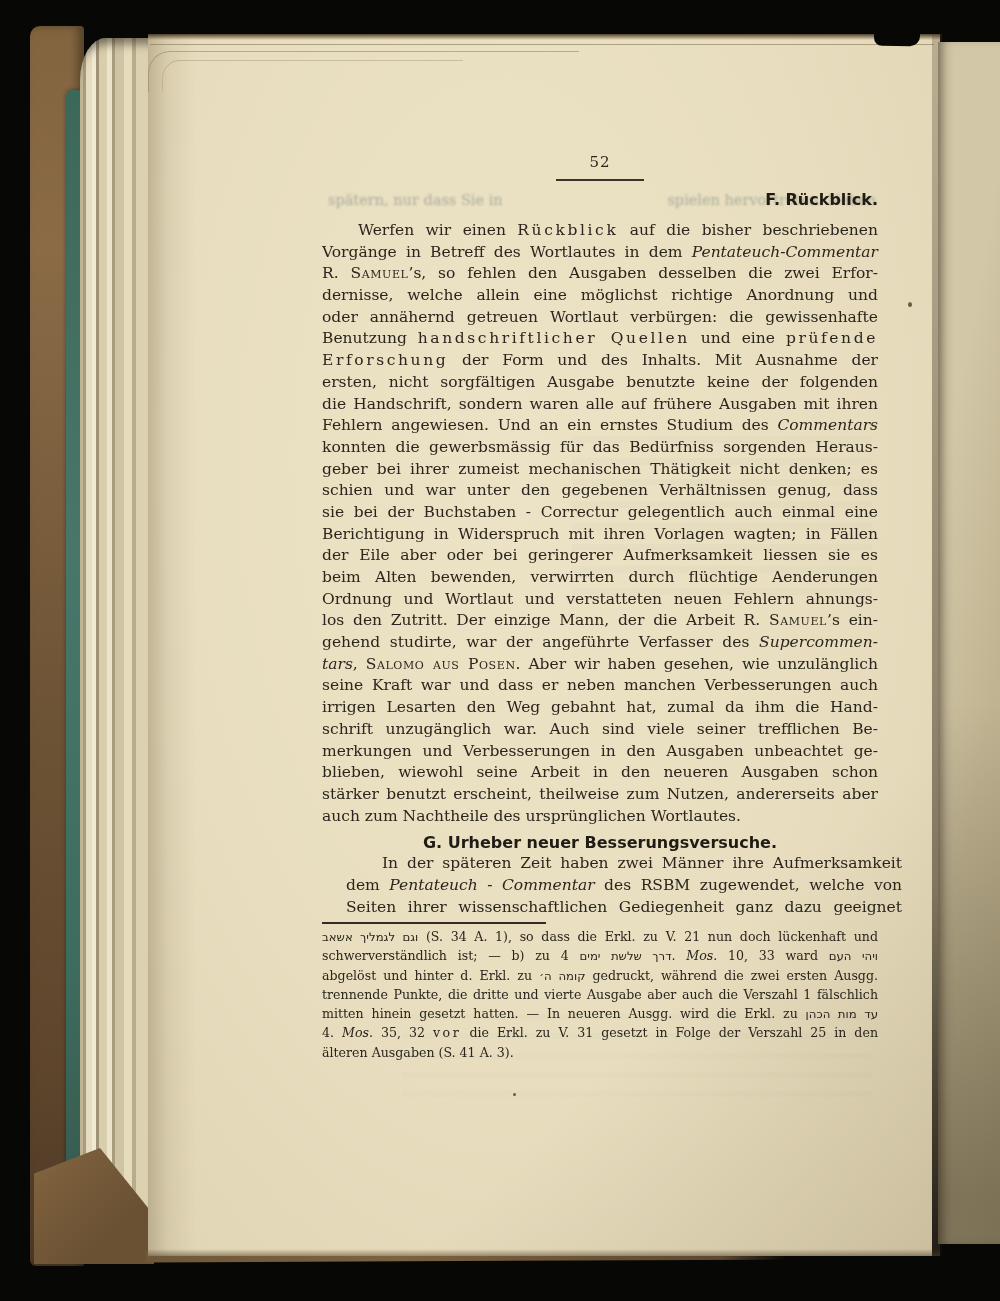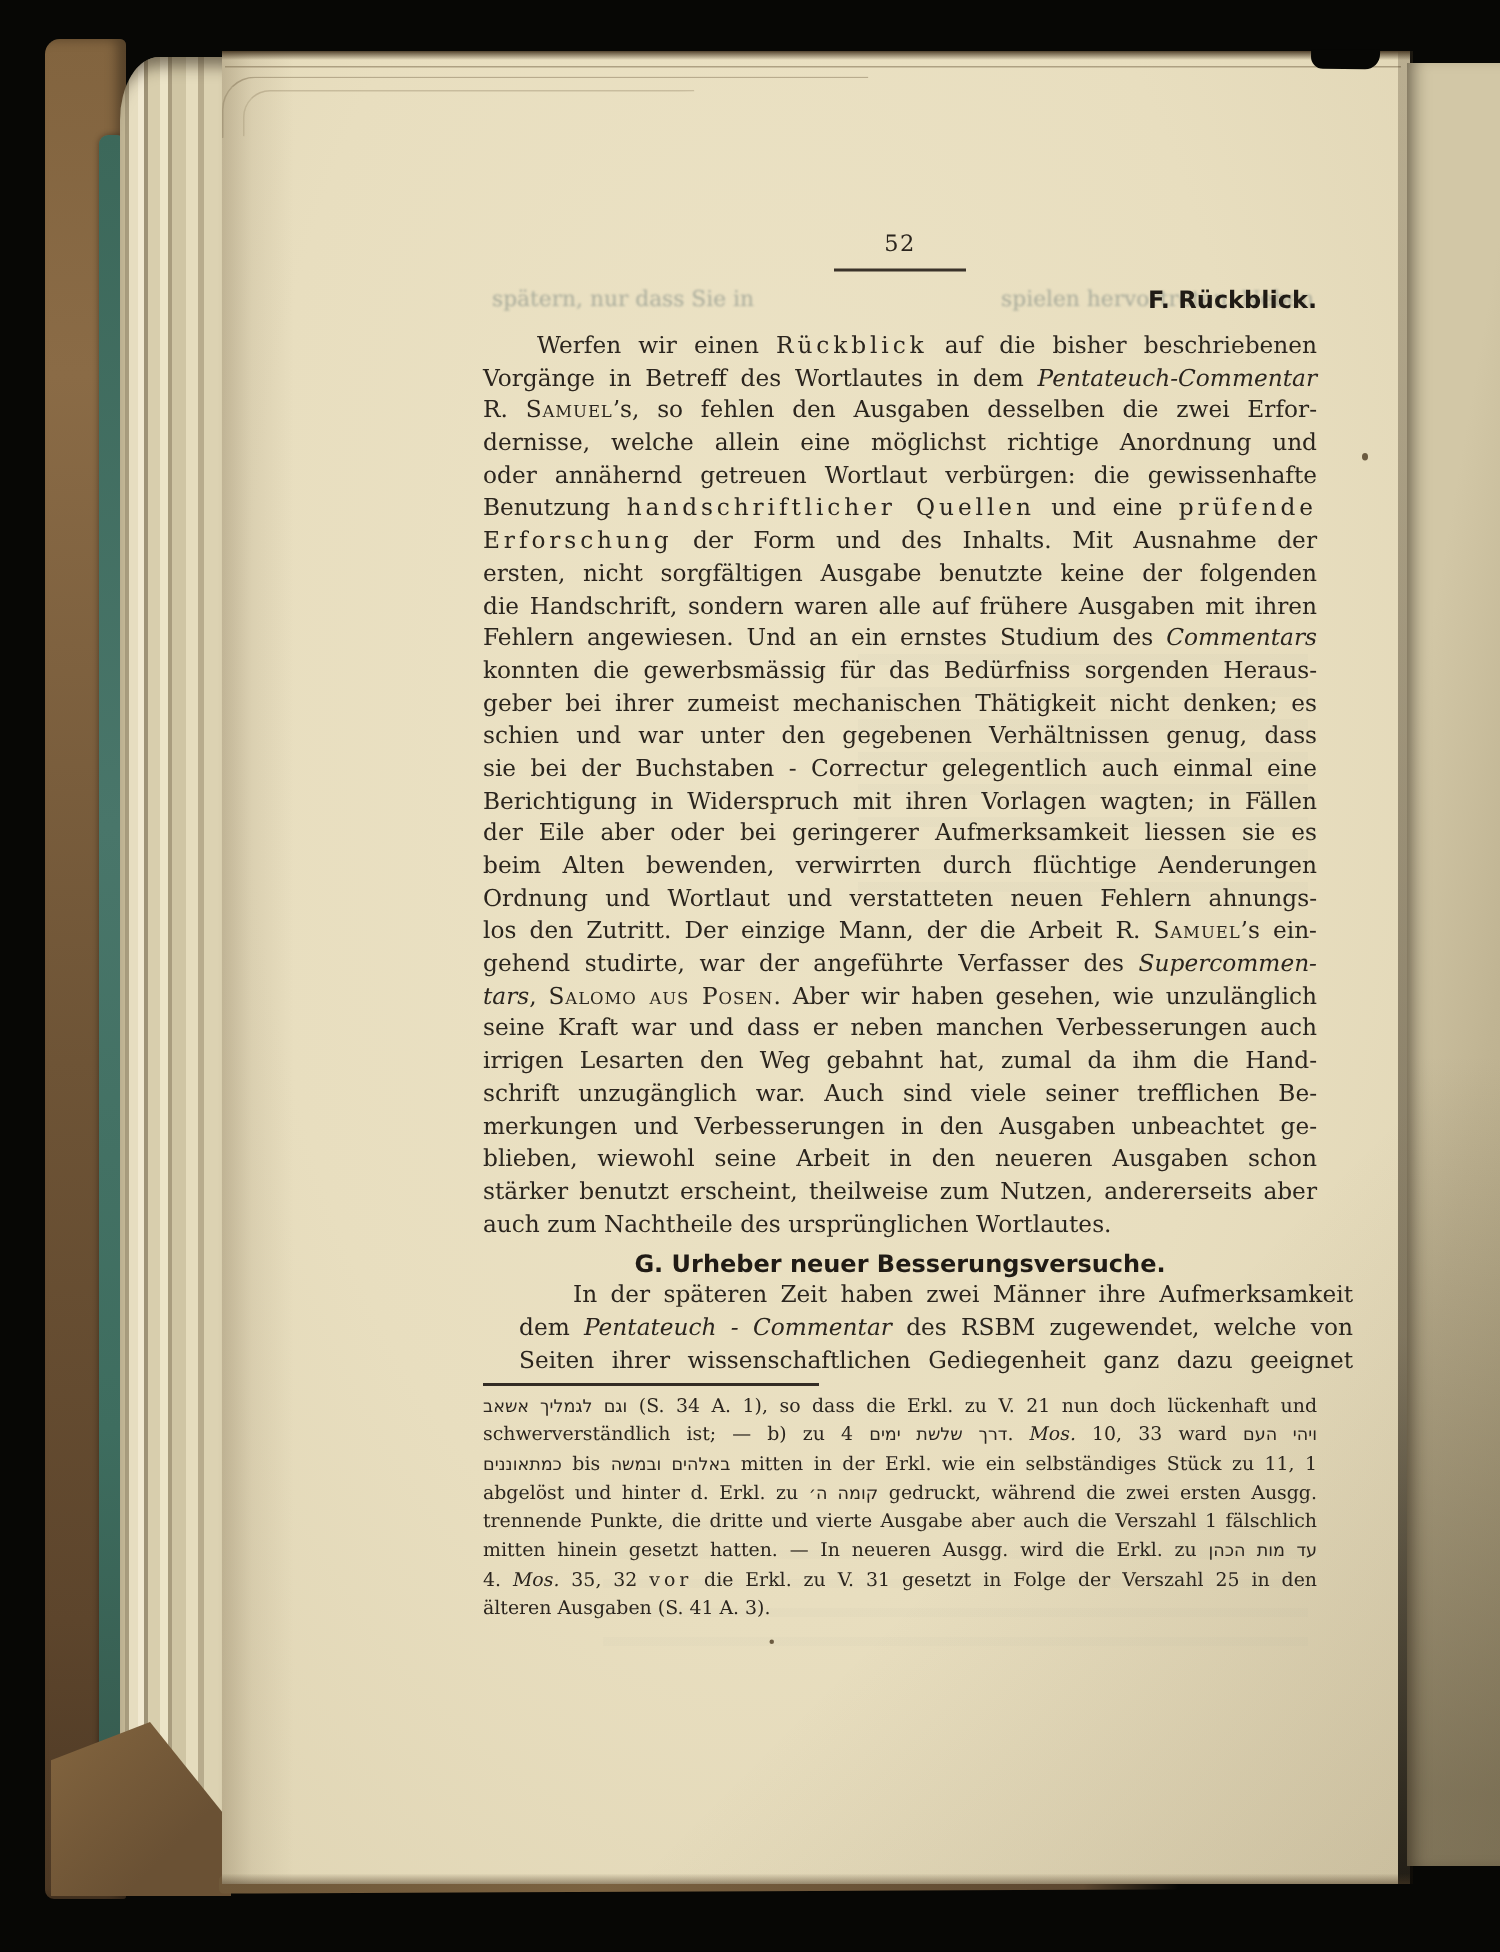--- a/index.html
+++ b/index.html
@@ -183,21 +183,20 @@
         <div class="tl ind"><span class="seg t">In der späteren Zeit haben zwei Männer ihre Aufmerksamkeit</span></div>
         <div class="tl"><span class="seg t">dem </span><span class="seg i">Pentateuch - Commentar</span><span class="seg t"> des RSBM zugewendet, welche von</span></div>
         <div class="tl"><span class="seg t">Seiten ihrer wissenschaftlichen Gediegenheit ganz dazu geeignet</span></div>
       </div>
 
     <div class="fn-rule"></div>
 
     <div class="footnote">
         <div class="tl"><span class="seg heb">וגם לגמליך אשאב</span><span class="seg t"> (S. 34 A. 1), so dass die Erkl. zu V. 21 nun doch lückenhaft und</span></div>
         <div class="tl"><span class="seg t">schwerverständlich ist; — b) zu </span><span class="seg heb">דרך שלשת ימים</span><span class="seg t"> 4. </span><span class="seg i">Mos.</span><span class="seg t"> 10, 33 ward </span><span class="seg heb">ויהי העם</span></div>
-        <div class="tl"><span class="seg heb">כמתאוננים</span><span class="seg t"> bis </span><span class="seg heb">באלהים ובמשה</span><span class="seg t"> mitten in der Erkl. wie ein selbständiges Stück zu 11, 1</span></div>
         <div class="tl"><span class="seg t">abgelöst und hinter d. Erkl. zu </span><span class="seg heb">קומה ה׳</span><span class="seg t"> gedruckt, während die zwei ersten Ausgg.</span></div>
         <div class="tl"><span class="seg t">trennende Punkte, die dritte und vierte Ausgabe aber auch die Verszahl 1 fälschlich</span></div>
         <div class="tl"><span class="seg t">mitten hinein gesetzt hatten. — In neueren Ausgg. wird die Erkl. zu </span><span class="seg heb">עד מות הכהן</span></div>
         <div class="tl"><span class="seg t">4. </span><span class="seg i">Mos.</span><span class="seg t"> 35, 32 </span><span class="seg sp">vor</span><span class="seg t"> die Erkl. zu V. 31 gesetzt in Folge der Verszahl 25 in den</span></div>
         <div class="tl last"><span class="seg t">älteren Ausgaben (S. 41 A. 3).</span></div>
       </div>
   </div>
 </div>
 
 <div class="page-right"></div>

